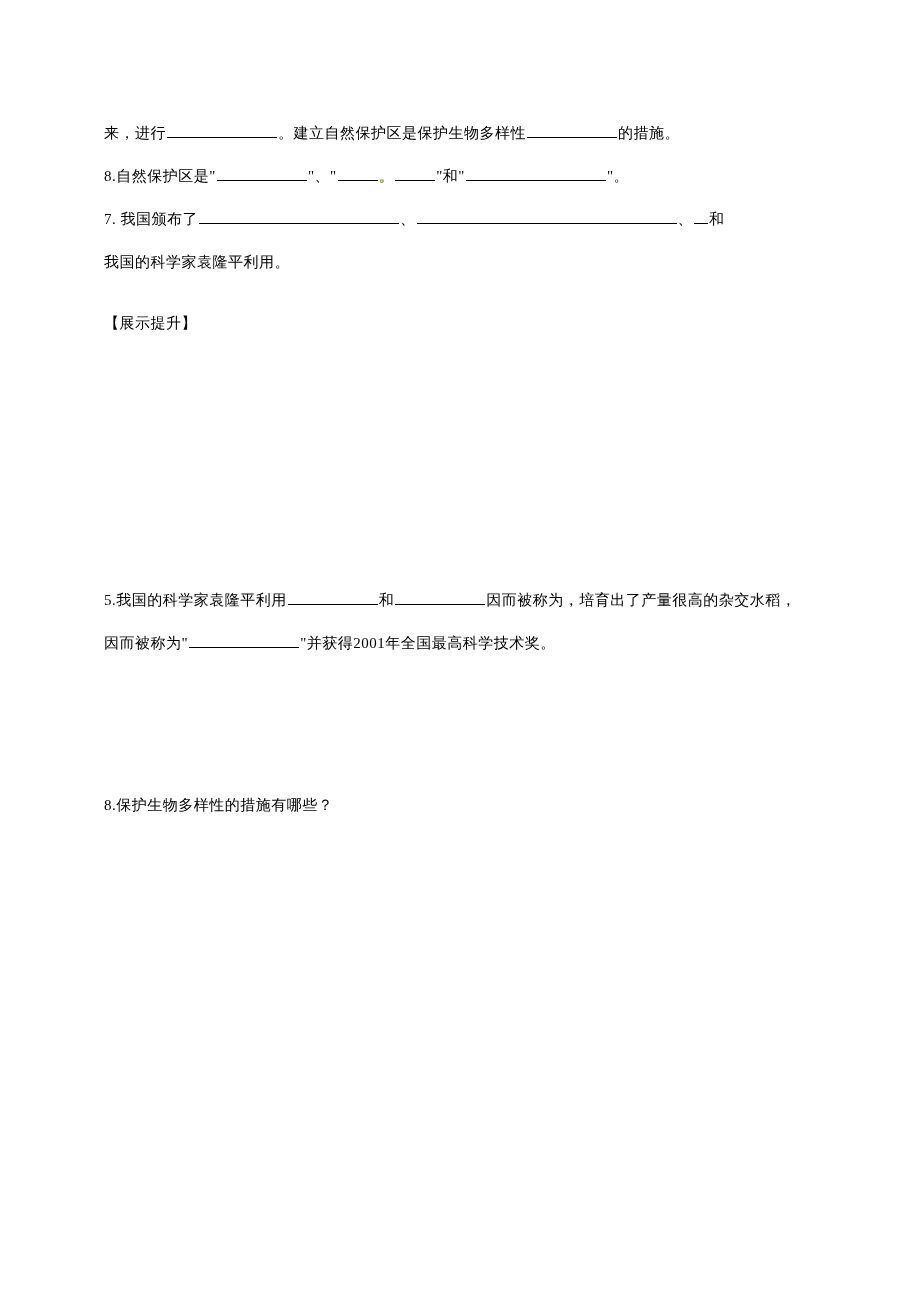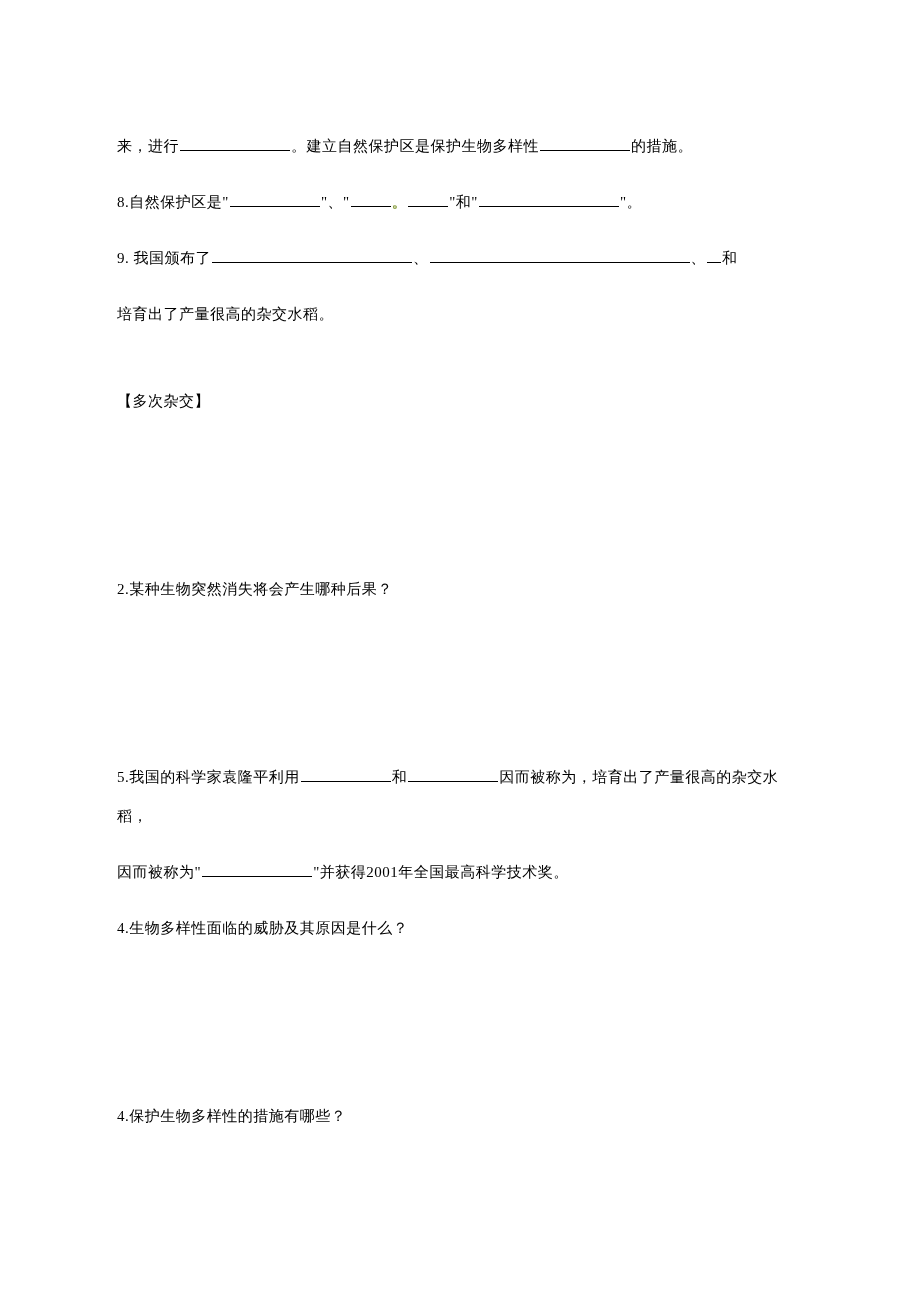--- a/index.html
+++ b/index.html
@@ -12,21 +12,21 @@
     box-sizing: border-box;
   }
   .page {
     padding: 110px 100px 60px 100px;
     font-size: 15px;
     color: #000000;
     line-height: 2.6;
     letter-spacing: 0.5px;
   }
   .para {
-    margin: 17px;
+    margin: 4px;
   }
   .blank {
     display: inline-block;
     border-bottom: 1px solid #000;
     height: 0.95em;
     vertical-align: baseline;
     margin: 0 1px;
   }
   .short { width: 90px; }
   .med { width: 110px; }
@@ -48,56 +48,50 @@
 
   <p class="para">
     <span>来，进行</span><span class="blank med"></span><span>。建立自然保护区是保护生物多样性</span><span class="blank short"></span><span>的措施。</span>
   </p>
 
   <p class="para">
     <span>8.自然保护区是"</span><span class="blank short"></span><span>"、"</span><span class="blank" style="width:40px"></span><span class="greenish">。</span><span class="blank" style="width:40px"></span><span>"和"</span><span class="blank" style="width:140px"></span><span>"。</span>
   </p>
 
   <p class="para">
-    <span>9. 我国颁布了</span><span class="blank long"></span><span>、</span><span class="blank xlong"></span><span>、</span><span class="blank tiny"></span><span>和</span>
+    <span>7. 我国颁布了</span><span class="blank long"></span><span>、</span><span class="blank xlong"></span><span>、</span><span class="blank tiny"></span><span>和</span>
   </p>
 
   <p class="para">
-    <span>培育出了产量很高的杂交水稻。</span>
+    <span>我国的科学家袁隆平利用。</span>
   </p>
 
   <div class="gap-small"></div>
 
   <p class="para">
-    <span>【多次杂交】</span>
+    <span>【展示提升】</span>
   </p>
 
 
   <div class="gap-large"></div>
 
-  <p class="para">
-    <span>2.某种生物突然消失将会产生哪种后果？</span>
-  </p>
 
   <div class="gap-large"></div>
 
   <p class="para">
     <span>5.我国的科学家袁隆平利用</span><span class="blank short"></span><span>和</span><span class="blank short"></span><span>因而被称为，培育出了产量很高的杂交水稻，</span>
   </p>
 
   <p class="para">
     <span>因而被称为"</span><span class="blank med"></span><span>"并获得2001年全国最高科学技术奖。</span>
   </p>
 
-  <p class="para">
-    <span>4.生物多样性面临的威胁及其原因是什么？</span>
-  </p>
 
   <div class="gap-large"></div>
 
   <p class="para">
-    <span>4.保护生物多样性的措施有哪些？</span>
+    <span>8.保护生物多样性的措施有哪些？</span>
   </p>
 
   <div class="gap-xl"></div>
 
 
 </div>
 
 </body></html>

